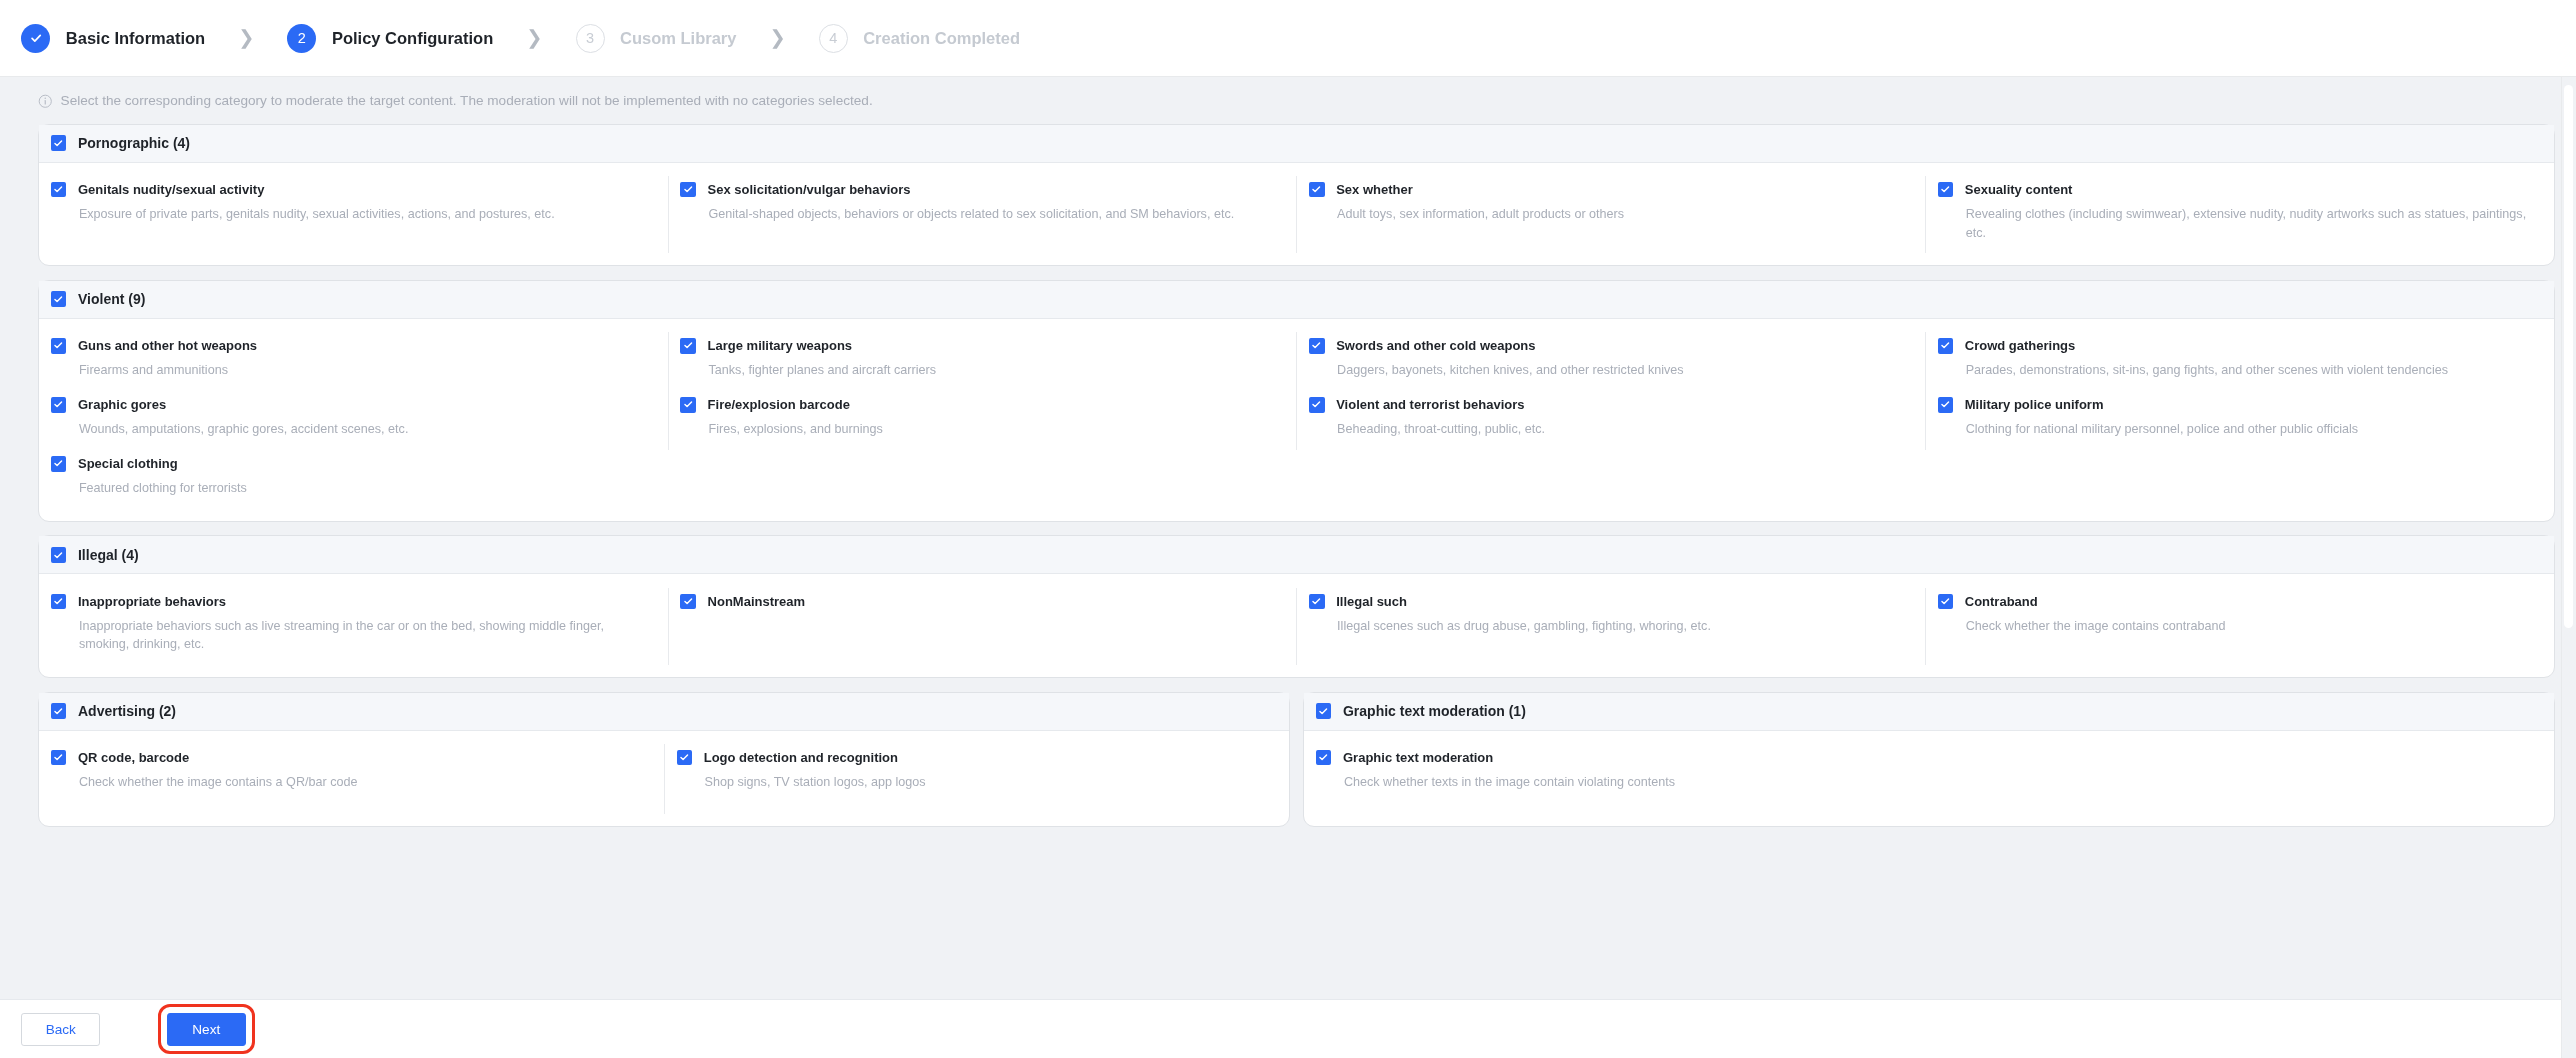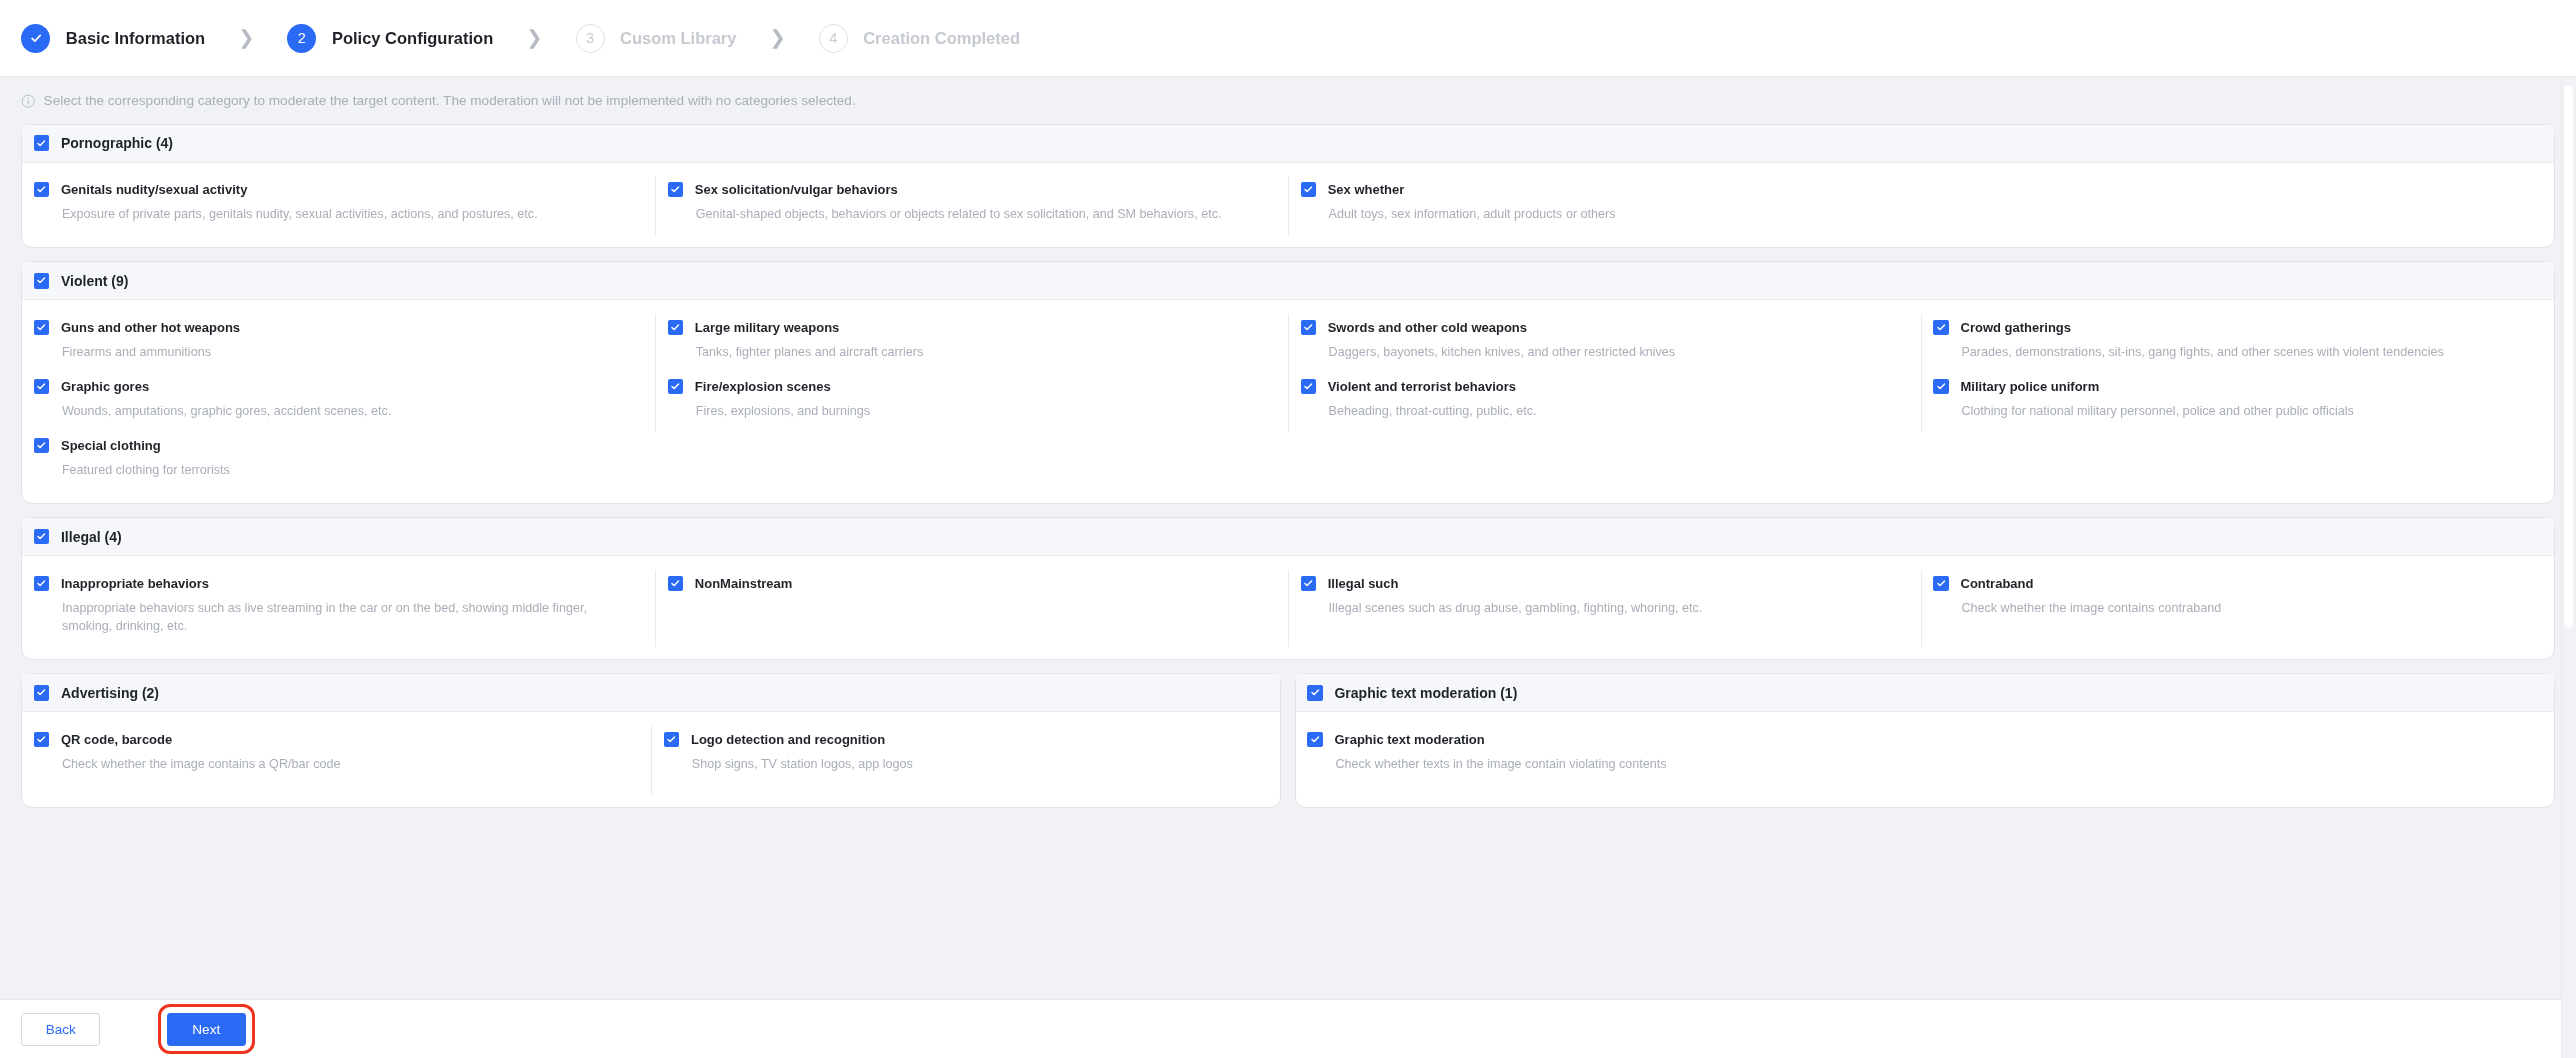--- a/index.html
+++ b/index.html
@@ -199,21 +199,21 @@
     top: 7.8px; left: 2.9px;
     width: 8.7px; height: 543px;
     border-radius: 4.8px;
     background: #ffffff;
   }
   .page-body {
     position: absolute;
     top: 0; left: 0; right: 0; bottom: 0;
     display: flex; flex-direction: column;
   }
-  .scroll-region { flex: 1 1 auto; }
+  .scroll-region { flex: 1 1 auto; padding-left: 17px; }
 </style>
 </head>
 <body>
 
 <div id="page">
 
   <div class="page-body">
 
     <div class="stepper-bar">
 
@@ -297,20 +297,31 @@
                   <div class="cell-title">
                     <span class="cb">
                       <svg width="10.7" height="10.7" viewBox="0 0 12 12" aria-hidden="true">
                         <path d="M2.2 6.1 L4.6 8.5 L9.6 3.4" fill="none" stroke="#ffffff" stroke-width="1.6" stroke-linecap="round" stroke-linejoin="round"></path>
                       </svg>
                     </span>
                     <span class="cell-title-text">Sex whether</span>
                   </div>
                   <div class="cell-desc">Adult toys, sex information, adult products or others</div>
                 </div>
+                <div class="cell">
+                  <div class="cell-title">
+                    <span class="cb">
+                      <svg width="10.7" height="10.7" viewBox="0 0 12 12" aria-hidden="true">
+                        <path d="M2.2 6.1 L4.6 8.5 L9.6 3.4" fill="none" stroke="#ffffff" stroke-width="1.6" stroke-linecap="round" stroke-linejoin="round"></path>
+                      </svg>
+                    </span>
+                    <span class="cell-title-text">Sexuality content</span>
+                  </div>
+                  <div class="cell-desc">Revealing clothes (including swimwear), extensive nudity, nudity artworks such as statues, paintings, etc.</div>
+                </div>
               </div>
             </div>
             <div class="card">
               <div class="card-head">
                 <span class="cb">
                   <svg width="10.7" height="10.7" viewBox="0 0 12 12" aria-hidden="true">
                     <path d="M2.2 6.1 L4.6 8.5 L9.6 3.4" fill="none" stroke="#ffffff" stroke-width="1.6" stroke-linecap="round" stroke-linejoin="round"></path>
                   </svg>
                 </span>
                 <span class="card-head-label">Violent (9)</span>
@@ -371,21 +382,21 @@
                   </div>
                   <div class="cell-desc">Wounds, amputations, graphic gores, accident scenes, etc.</div>
                 </div>
                 <div class="cell">
                   <div class="cell-title">
                     <span class="cb">
                       <svg width="10.7" height="10.7" viewBox="0 0 12 12" aria-hidden="true">
                         <path d="M2.2 6.1 L4.6 8.5 L9.6 3.4" fill="none" stroke="#ffffff" stroke-width="1.6" stroke-linecap="round" stroke-linejoin="round"></path>
                       </svg>
                     </span>
-                    <span class="cell-title-text">Fire/explosion scenes</span>
+                    <span class="cell-title-text">Fire/explosion barcode</span>
                   </div>
                   <div class="cell-desc">Fires, explosions, and burnings</div>
                 </div>
                 <div class="cell">
                   <div class="cell-title">
                     <span class="cb">
                       <svg width="10.7" height="10.7" viewBox="0 0 12 12" aria-hidden="true">
                         <path d="M2.2 6.1 L4.6 8.5 L9.6 3.4" fill="none" stroke="#ffffff" stroke-width="1.6" stroke-linecap="round" stroke-linejoin="round"></path>
                       </svg>
                     </span>

